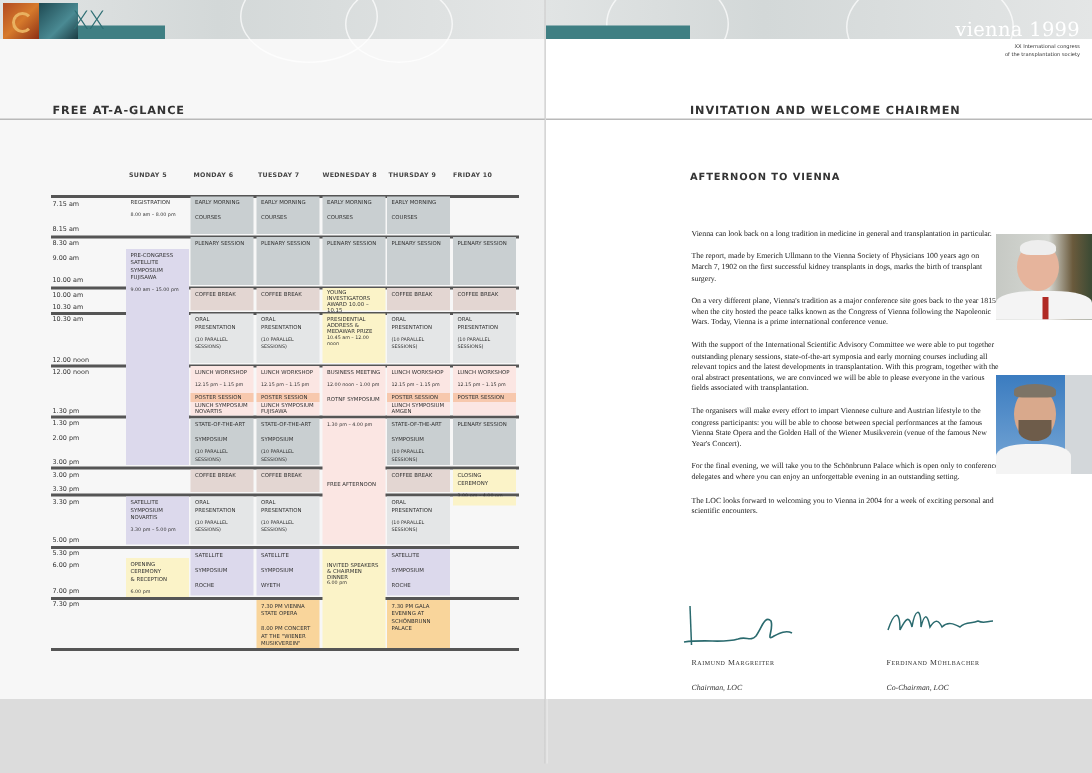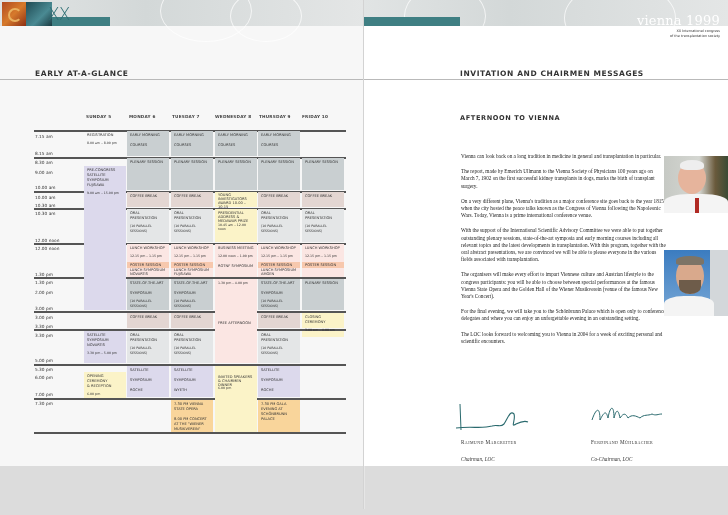--- a/index.html
+++ b/index.html
@@ -52,21 +52,21 @@
       <div class="swirl" style="left:160px;top:-20px;width:90px;height:60px;"></div>
       <div class="swirl" style="left:230px;top:-10px;width:70px;height:50px;"></div>
     </div>
     <div class="art1">
         <div class="spiral"></div>
       </div>
     <div class="art2"></div>
     <div class="tealbar" style="left:52px;width:58px;"></div>
     <div class="xx">XX</div>
 
-    <div class="sect-title" style="left:35px;top:69px;">EARLY AT-A-GLANCE</div>
+    <div class="sect-title" style="left:35px;top:69px;">FREE AT-A-GLANCE</div>
     <div class="hline" style="left:0;right:0;top:79px;"></div>
 
     <div class="daysrow">
       <div style="left:86px;">SUNDAY 5</div>
       <div style="left:129px;">MONDAY 6</div>
       <div style="left:172px;">TUESDAY 7</div>
       <div style="left:215px;">WEDNESDAY 8</div>
       <div style="left:259px;">THURSDAY 9</div>
       <div style="left:302px;">FRIDAY 10</div>
     </div>
@@ -173,21 +173,21 @@
     <div class="band">
       <div class="swirl" style="left:40px;top:-15px;width:80px;height:60px;"></div>
       <div class="swirl" style="left:200px;top:-18px;width:110px;height:70px;"></div>
     </div>
     <div class="tealbar" style="left:0;width:96px;"></div>
     <div class="masthead">vienna 1999</div>
     <div class="subhead">
       <div>XX International congress</div>
       <div>of the transplantation society</div>
     </div>
-    <div class="sect-title" style="left:96px;top:69px;">INVITATION AND CHAIRMEN MESSAGES</div>
+    <div class="sect-title" style="left:96px;top:69px;">INVITATION AND WELCOME CHAIRMEN</div>
     <div class="hline" style="left:0;right:0;top:79px;"></div>
     <div class="sect-title" style="left:96px;top:114px;font-size:6.6px;">AFTERNOON TO VIENNA</div>
   </div>
 
   <div class="body-text" style="top:153px;width:205px;">
     <p>Vienna can look back on a long tradition in medicine in general and transplantation in particular.</p>
     <p>The report, made by Emerich Ullmann to the Vienna Society of Physicians 100 years ago on March 7, 1902 on the first successful kidney transplants in dogs, marks the birth of transplant surgery.</p>
     <p>On a very different plane, Vienna's tradition as a major conference site goes back to the year 1815 when the city hosted the peace talks known as the Congress of Vienna following the Napoleonic Wars. Today, Vienna is a prime international conference venue.</p>
     <p>With the support of the International Scientific Advisory Committee we were able to put together outstanding plenary sessions, state-of-the-art symposia and early morning courses including all relevant topics and the latest developments in transplantation. With this program, together with the oral abstract presentations, we are convinced we will be able to please everyone in the various fields associated with transplantation.</p>
     <p>The organisers will make every effort to impart Viennese culture and Austrian lifestyle to the congress participants: you will be able to choose between special performances at the famous Vienna State Opera and the Golden Hall of the Wiener Musikverein (venue of the famous New Year's Concert).</p>

